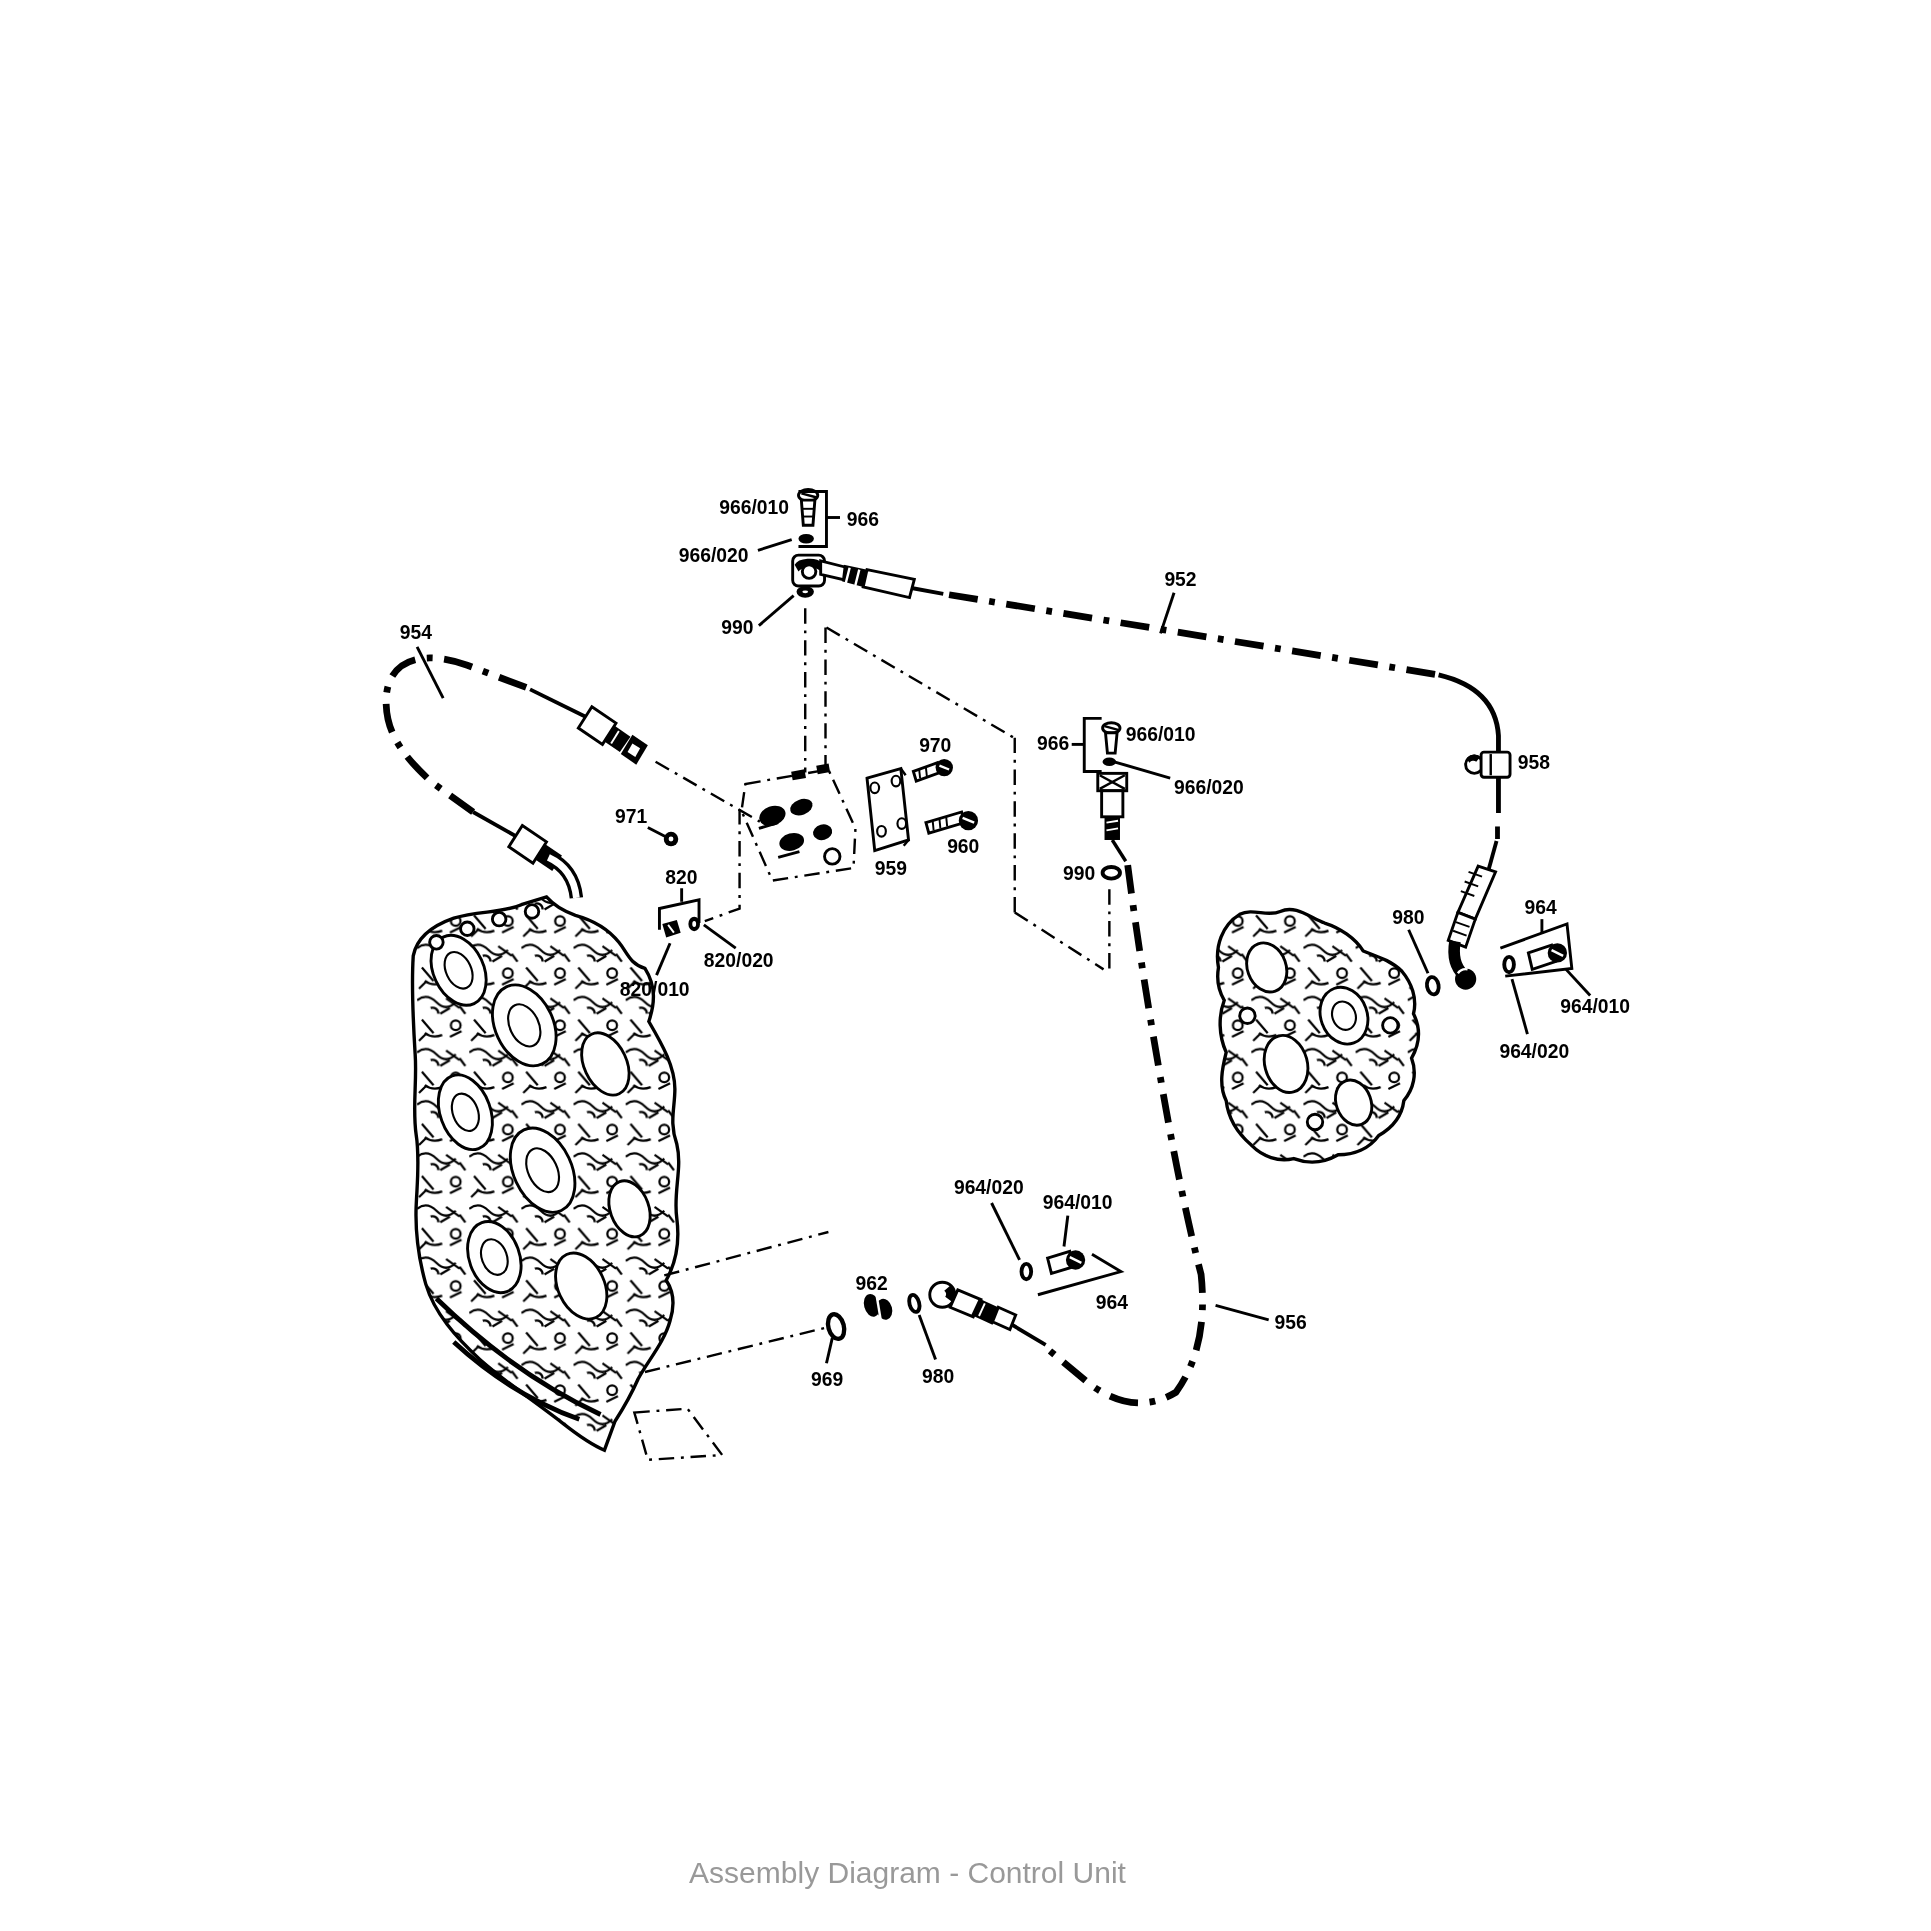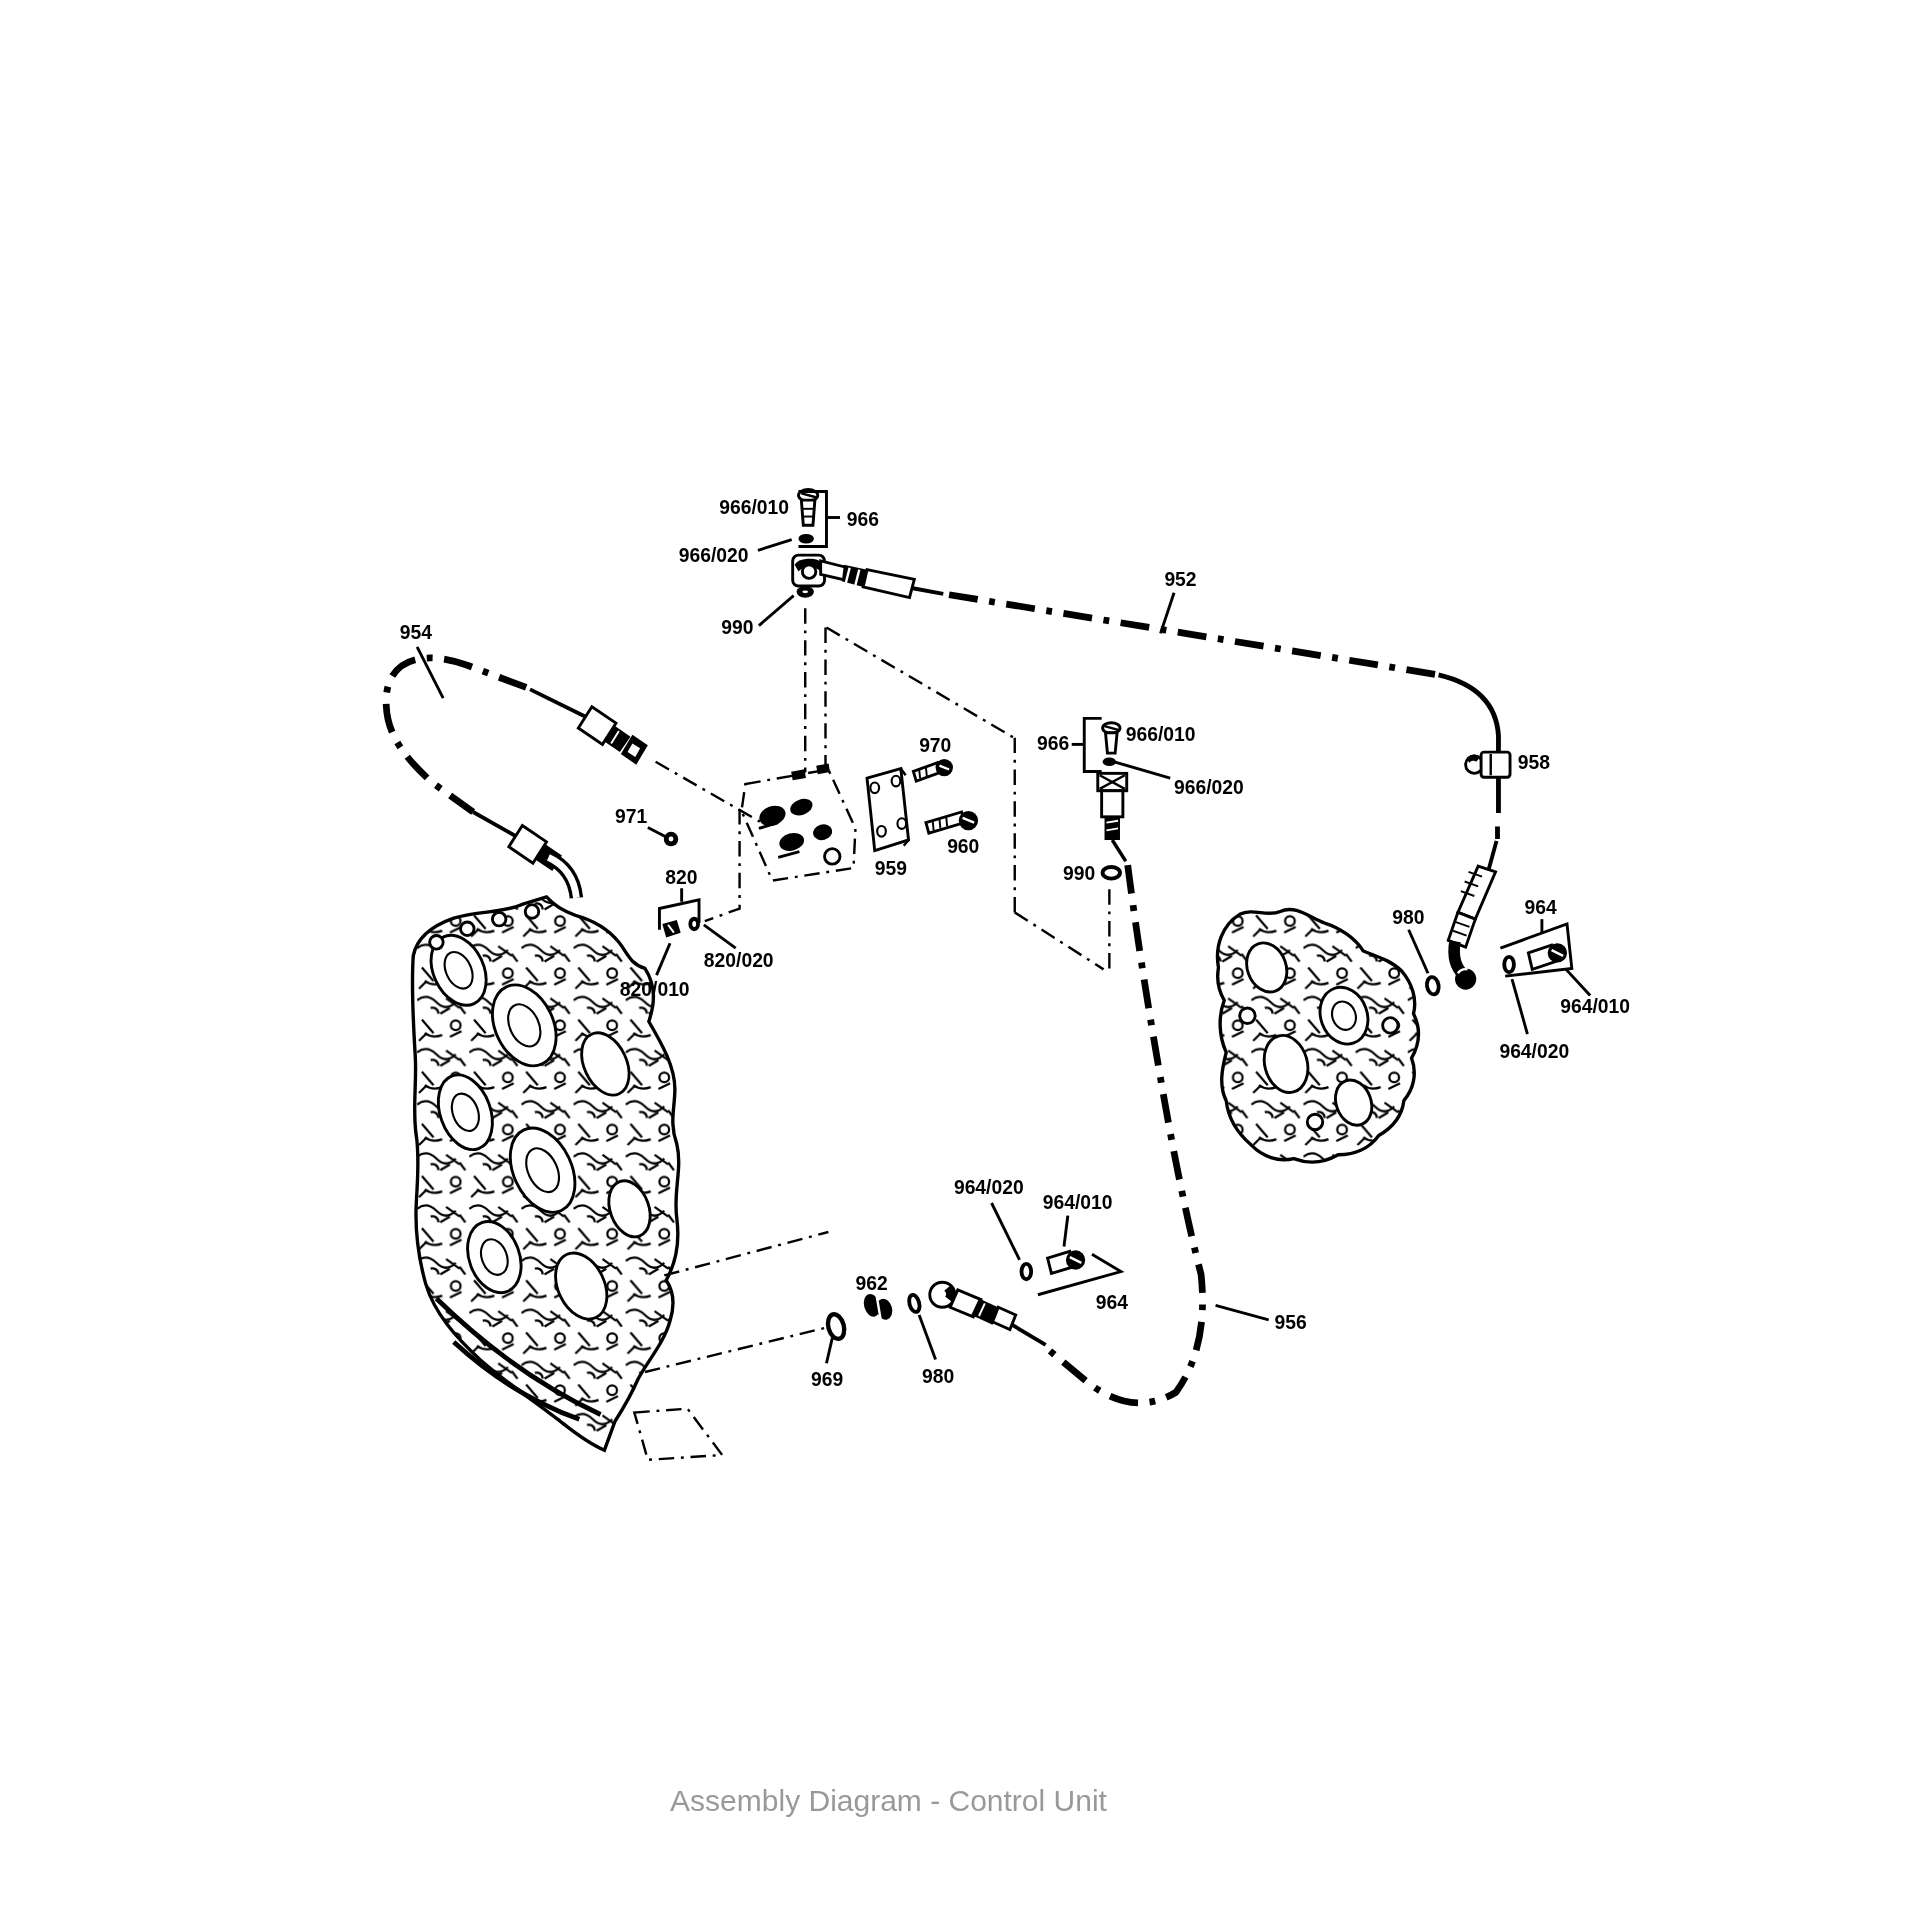--- a/index.html
+++ b/index.html
@@ -10,22 +10,22 @@
   .leader{stroke:#000;stroke-width:3;fill:none;}
   .bracket{stroke:#000;stroke-width:3;fill:none;}
   .cable{stroke:#000;stroke-width:7;fill:none;stroke-dasharray:30 12 6 12;}
   .cdash{stroke:#000;stroke-width:2.5;fill:none;stroke-dasharray:16 7 3 7;}
   .oline{stroke:#000;fill:#fff;}
   .solid{stroke:#000;fill:none;}
   .blk{fill:#000;stroke:none;}
   .housing{stroke:#000;stroke-width:3.5;fill:url(#mech);}
   .boss{stroke:#000;stroke-width:3;fill:#fff;}
   .boss2{stroke:#000;stroke-width:2.2;fill:none;}
-  #title-wrap{position:absolute;left:0;top:1784px;width:1777px;text-align:center;
-              font:400 30px "Liberation Sans",sans-serif;color:#999;}
+  #title-wrap{position:absolute;left:0;top:1856px;width:1777px;text-align:center;
+              font:400 30px "Liberation Sans",sans-serif;color:#999;padding-left:19px;}
 </style>
 </head>
 <body>
 
 <div id="canvas">
 <svg width="1931" height="1931" viewBox="0 0 2000 2000">
   <defs>
     <pattern id="mech" width="54" height="54" patternUnits="userSpaceOnUse">
       <g stroke="#000" stroke-width="2.3" fill="none">
         <path d="M0,10 q10,-8 20,2 t20,0"></path>

